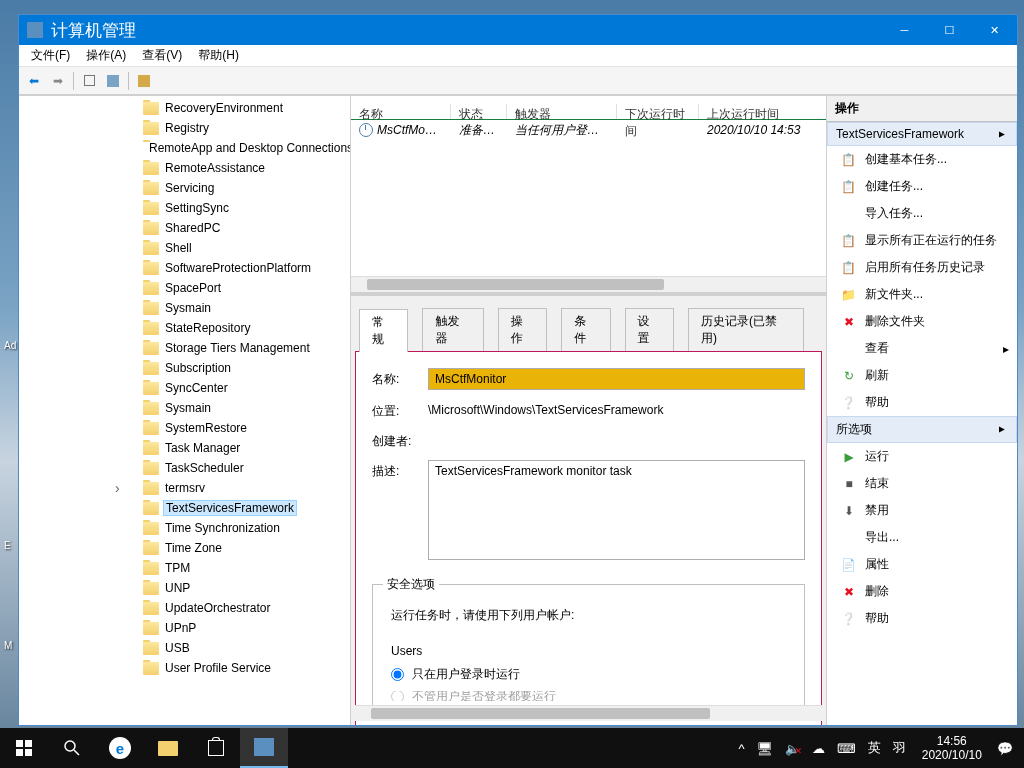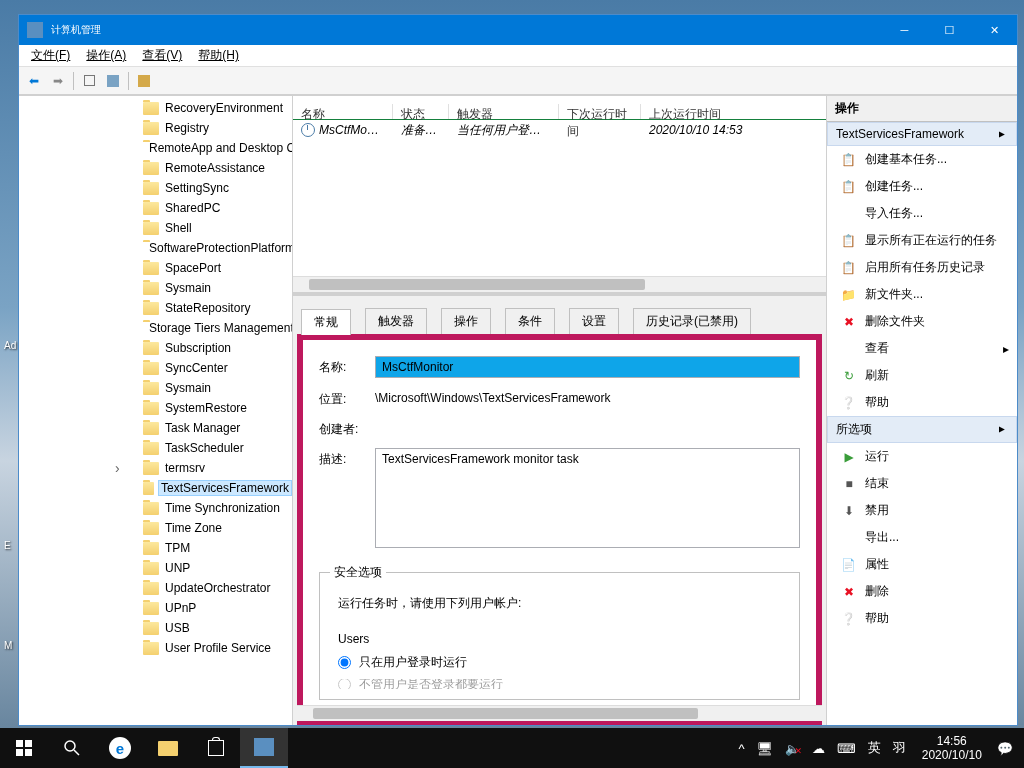--- a/index.html
+++ b/index.html
@@ -1,29 +1,29 @@
 <!DOCTYPE html>
 <html><head>
 <meta charset="utf-8">
 <style>
 * { box-sizing: border-box; margin: 0; padding: 0; font-family: "Microsoft YaHei", "Segoe UI", sans-serif; font-size: 12px; }
 body { width: 1024px; height: 768px; background: linear-gradient(to bottom, #4a7ba6 0%, #7aa3c4 40%, #c8d4e0 60%, #5a7a95 100%); overflow: hidden; position: relative; }
 .desktop-icon { position: absolute; left: 4px; color: white; font-size: 10px; text-shadow: 1px 1px 2px rgba(0,0,0,0.8); }
 .app-window { position: absolute; left: 18px; top: 14px; right: 6px; bottom: 42px; background: white; border: 1px solid #4c8bc9; display: flex; flex-direction: column; }
 .titlebar { background: #0078d7; height: 30px; display: flex; align-items: center; color: white; }
 .titlebar-icon { width: 16px; height: 16px; margin: 0 8px; background: #5a8fc0; position: relative; }
-.titlebar-title { flex: 1; font-size: 10px; }
+.titlebar-title { flex: 1; font-size: 17px; }
 .win-btn { width: 45px; height: 30px; display: flex; align-items: center; justify-content: center; color: white; font-size: 11px; cursor: pointer; }
 .menubar { background: white; height: 22px; display: flex; align-items: center; padding: 0 4px; border-bottom: 1px solid #e0e0e0; }
-.menu-item { padding: 2px 8px; cursor: pointer; text-decoration: underline; }
+.menu-item { padding: 2px 8px; cursor: pointer; }
 .toolbar { height: 28px; display: flex; align-items: center; padding: 0 4px; gap: 2px; border-bottom: 1px solid #d0d0d0; background: #f5f5f5; }
 .tb-btn { width: 22px; height: 22px; display: flex; align-items: center; justify-content: center; cursor: pointer; border: 1px solid transparent; }
 .tb-sep { width: 1px; height: 18px; background: #c0c0c0; margin: 0 2px; }
 .main-content { flex: 1; display: flex; overflow: hidden; border-top: 1px solid #d0d0d0; }
-.tree-panel { width: 274px; background: white; overflow-y: scroll; overflow-x: scroll; border-right: 1px solid #d0d0d0; position: relative; }
+.tree-panel { width: 332px; background: white; overflow-y: scroll; overflow-x: scroll; border-right: 1px solid #d0d0d0; position: relative; }
 .tree-inner { padding: 2px 0; }
 .tree-item { display: flex; align-items: center; height: 20px; padding-left: 124px; white-space: nowrap; cursor: pointer; }
 .tree-item.selected .tree-label { background: #cce8ff; border: 1px solid #99d1ff; padding: 0 2px; }
 .tree-item.expandable::before { content: "›"; position: absolute; margin-left: -28px; color: #666; font-size: 14px; }
 .folder-icon { width: 16px; height: 13px; background: linear-gradient(to bottom, #fce89e 0%, #f4d06f 100%); border-radius: 1px; margin-right: 4px; position: relative; }
 .folder-icon::before { content: ""; position: absolute; top: -2px; left: 0; width: 7px; height: 2px; background: #f4d06f; border-radius: 1px 1px 0 0; }
 .tree-label { padding: 1px 2px; }
 .middle-panel { flex: 1; display: flex; flex-direction: column; border-right: 1px solid #d0d0d0; background: white; }
 .task-list { height: 200px; border-bottom: 4px solid #d0d0d0; overflow: hidden; position: relative; }
 .task-header { display: flex; background: white; border-bottom: 1px solid #15803d; height: 24px; padding-top: 8px; }
@@ -32,24 +32,24 @@
 .task-cell { padding: 0 8px; overflow: hidden; white-space: nowrap; text-overflow: ellipsis; font-style: italic; }
 .clock-icon { width: 14px; height: 14px; border: 1.5px solid #4a7ba6; border-radius: 50%; display: inline-block; margin-right: 4px; position: relative; vertical-align: middle; }
 .clock-icon::after { content: ""; position: absolute; top: 1px; left: 5px; width: 1px; height: 5px; background: #4a7ba6; }
 .hscroll { position: absolute; bottom: 0; left: 0; right: 0; height: 16px; background: #f0f0f0; border-top: 1px solid #ddd; }
 .hscroll-track { position: absolute; left: 16px; right: 16px; top: 0; bottom: 0; }
 .hscroll-thumb { position: absolute; top: 2px; bottom: 2px; background: #c0c0c0; border-radius: 2px; }
 .detail-panel { flex: 1; background: #f0f0f0; overflow: hidden; position: relative; padding: 4px; }
 .tabs { display: flex; padding: 8px 4px 0 4px; }
 .tab { padding: 4px 12px; background: #f0f0f0; border: 1px solid #c0c0c0; border-bottom: none; margin-right: 14px; cursor: pointer; position: relative; }
 .tab.active { background: white; z-index: 2; top: 1px; }
-.tab-content { background: white; border: 6px solid #be185d; padding: 16px; height: calc(100% - 30px); overflow-y: auto; }
+.tab-content { background: white; border: 1px solid #be185d; padding: 16px; height: calc(100% - 30px); overflow-y: auto; }
 .form-row { display: flex; align-items: flex-start; margin-bottom: 10px; }
 .form-label { width: 56px; padding-top: 3px; }
-.form-field { flex: 1; border: 1px solid #abadb3; padding: 3px 6px; background: #0ea5e9; }
+.form-field { flex: 1; border: 1px solid #abadb3; padding: 3px 6px; background: #eab308; }
 .form-textarea { flex: 1; border: 1px solid #abadb3; padding: 3px 6px; background: white; height: 100px; resize: none; }
 .fieldset { border: 1px solid #c0c0c0; padding: 10px; margin-top: 16px; }
 .fieldset-legend { padding: 0 4px; }
 .radio-row { display: flex; align-items: center; margin: 8px 0 0 8px; }
 .radio-row input { margin-right: 8px; }
 .action-panel { width: 190px; background: white; display: flex; flex-direction: column; }
 .action-header { background: #f0f0f0; border-bottom: 1px solid #c0c0c0; padding: 4px 8px; font-weight: bold; }
 .action-section { background: #e3ecf7; border: 1px solid #c8d8ee; padding: 4px 8px; display: flex; justify-content: space-between; align-items: center; }
 .action-item { display: flex; align-items: center; padding: 5px 8px 5px 14px; cursor: pointer; }
 .action-icon { width: 16px; height: 16px; margin-right: 8px; display: flex; align-items: center; justify-content: center; }
@@ -115,20 +115,24 @@
           <div class="tree-item">
             <span class="folder-icon"></span>
             <span class="tree-label">RemoteApp and Desktop Connections</span>
           </div>
           <div class="tree-item">
             <span class="folder-icon"></span>
             <span class="tree-label">RemoteAssistance</span>
           </div>
           <div class="tree-item">
             <span class="folder-icon"></span>
+            <span class="tree-label">Servicing</span>
+          </div>
+          <div class="tree-item">
+            <span class="folder-icon"></span>
             <span class="tree-label">SettingSync</span>
           </div>
           <div class="tree-item">
             <span class="folder-icon"></span>
             <span class="tree-label">SharedPC</span>
           </div>
           <div class="tree-item">
             <span class="folder-icon"></span>
             <span class="tree-label">Shell</span>
           </div>

